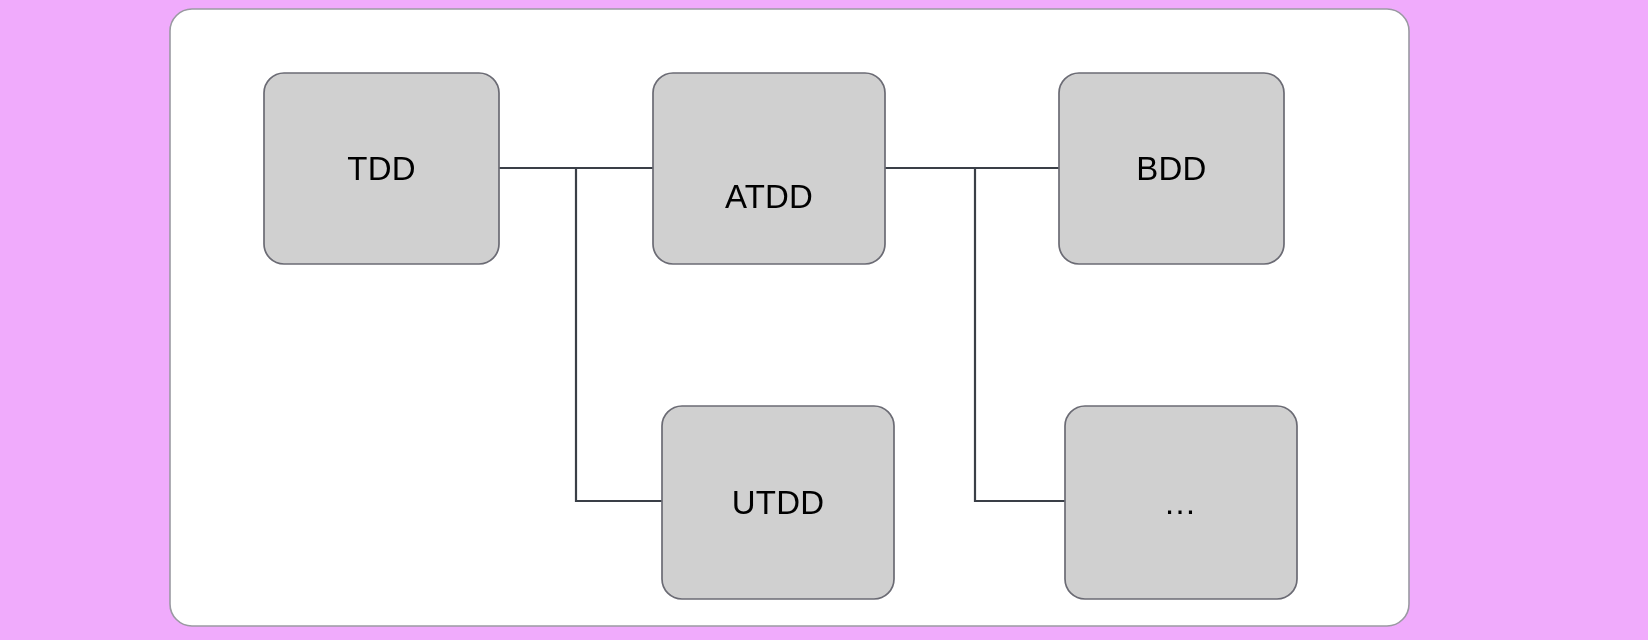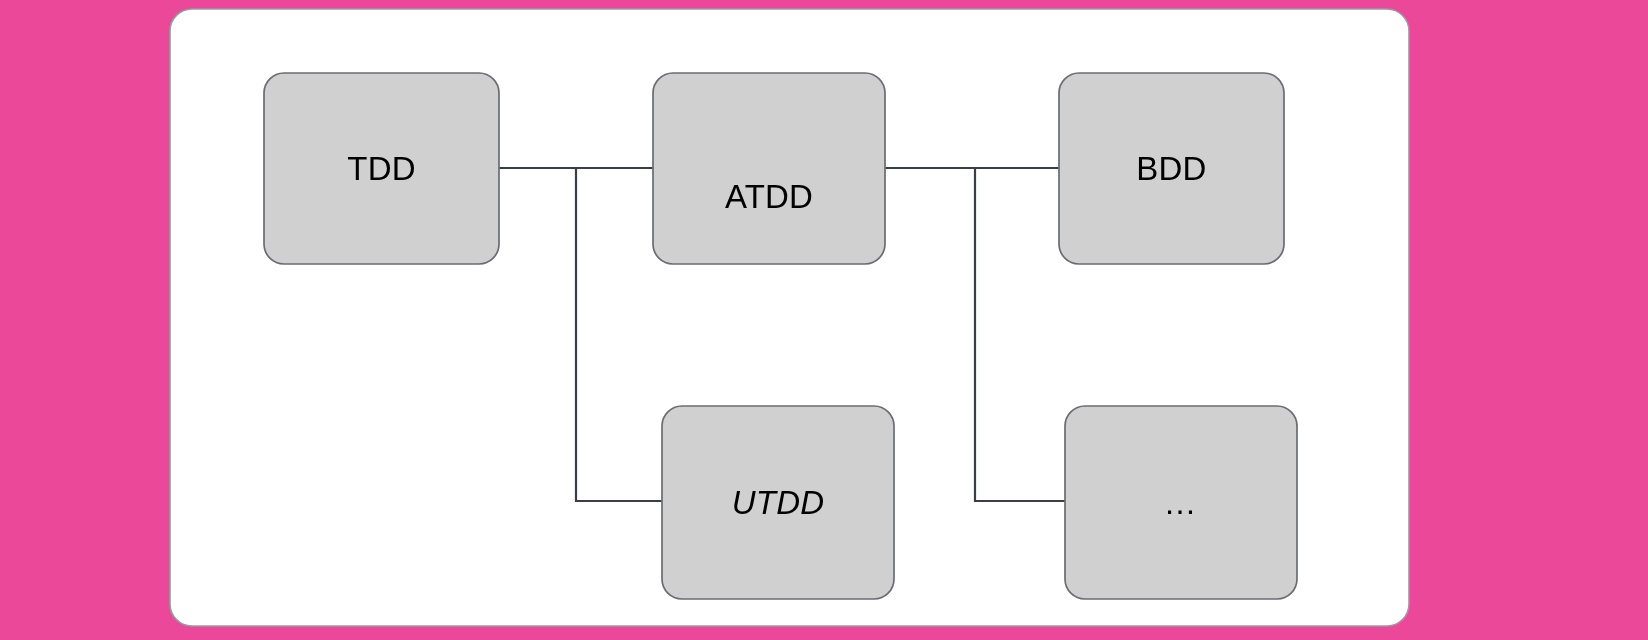--- a/index.html
+++ b/index.html
@@ -57,21 +57,21 @@
     pointer-events: none;
   }
   .ellipsis-label {
     font-size: 33px;
     letter-spacing: 2px;
   }
 </style>
 </head>
 <body>
 
-<div id="stage" style="background: #ec4899;">
+<div id="stage" style="background: #f0abfc;">
 
   <svg id="diagram-svg" viewBox="0 0 1648 640" xmlns="http://www.w3.org/2000/svg">
 
     <rect class="group-frame" x="170" y="9" width="1239" height="617" rx="22" ry="22" fill="#ffffff" stroke="#9a9aa2"></rect>
 
     <polyline class="edge" points="499,168 653,168" stroke="#3a3f47" stroke-width="2.2"></polyline>
     <polyline class="edge" points="576,168 576,501 662,501" stroke="#3a3f47" stroke-width="2.2"></polyline>
     <polyline class="edge" points="885,168 1059,168" stroke="#3a3f47" stroke-width="2.2"></polyline>
     <polyline class="edge" points="975,168 975,501 1065,501" stroke="#3a3f47" stroke-width="2.2"></polyline>
 
@@ -81,17 +81,17 @@
     <rect class="node-shape" x="662" y="406" width="232" height="193" rx="20" ry="20" fill="#d0d0d0" stroke="#6b6b74"></rect>
     <rect class="node-shape" x="1065" y="406" width="232" height="193" rx="20" ry="20" fill="#d0d0d0" stroke="#6b6b74"></rect>
   </svg>
 
   <div class="node-label" style="left: 264px; top: 73px; width: 235px; height: 191px; color: rgb(0, 0, 0);">TDD</div>
 
   <div class="node-label" style="left: 653px; top: 73px; width: 232px; height: 191px; color: rgb(0, 0, 0); margin-top: 28px;">ATDD</div>
 
   <div class="node-label" style="left: 1059px; top: 73px; width: 225px; height: 191px; color: rgb(0, 0, 0); border-radius: 21px;">BDD</div>
 
-  <div class="node-label" style="left: 662px; top: 406px; width: 232px; height: 193px; color: rgb(0, 0, 0); font-style: italic;">UTDD</div>
+  <div class="node-label" style="left: 662px; top: 406px; width: 232px; height: 193px; color: rgb(0, 0, 0);">UTDD</div>
 
   <div class="node-label ellipsis-label" style="left: 1065px; top: 406px; width: 232px; height: 193px; color: rgb(0, 0, 0);">…</div>
 
 </div>
 
 </body></html>

